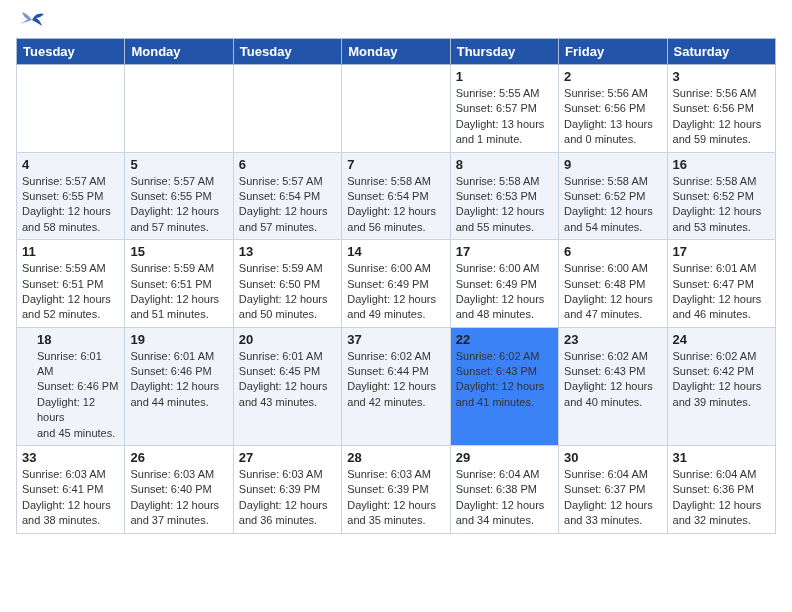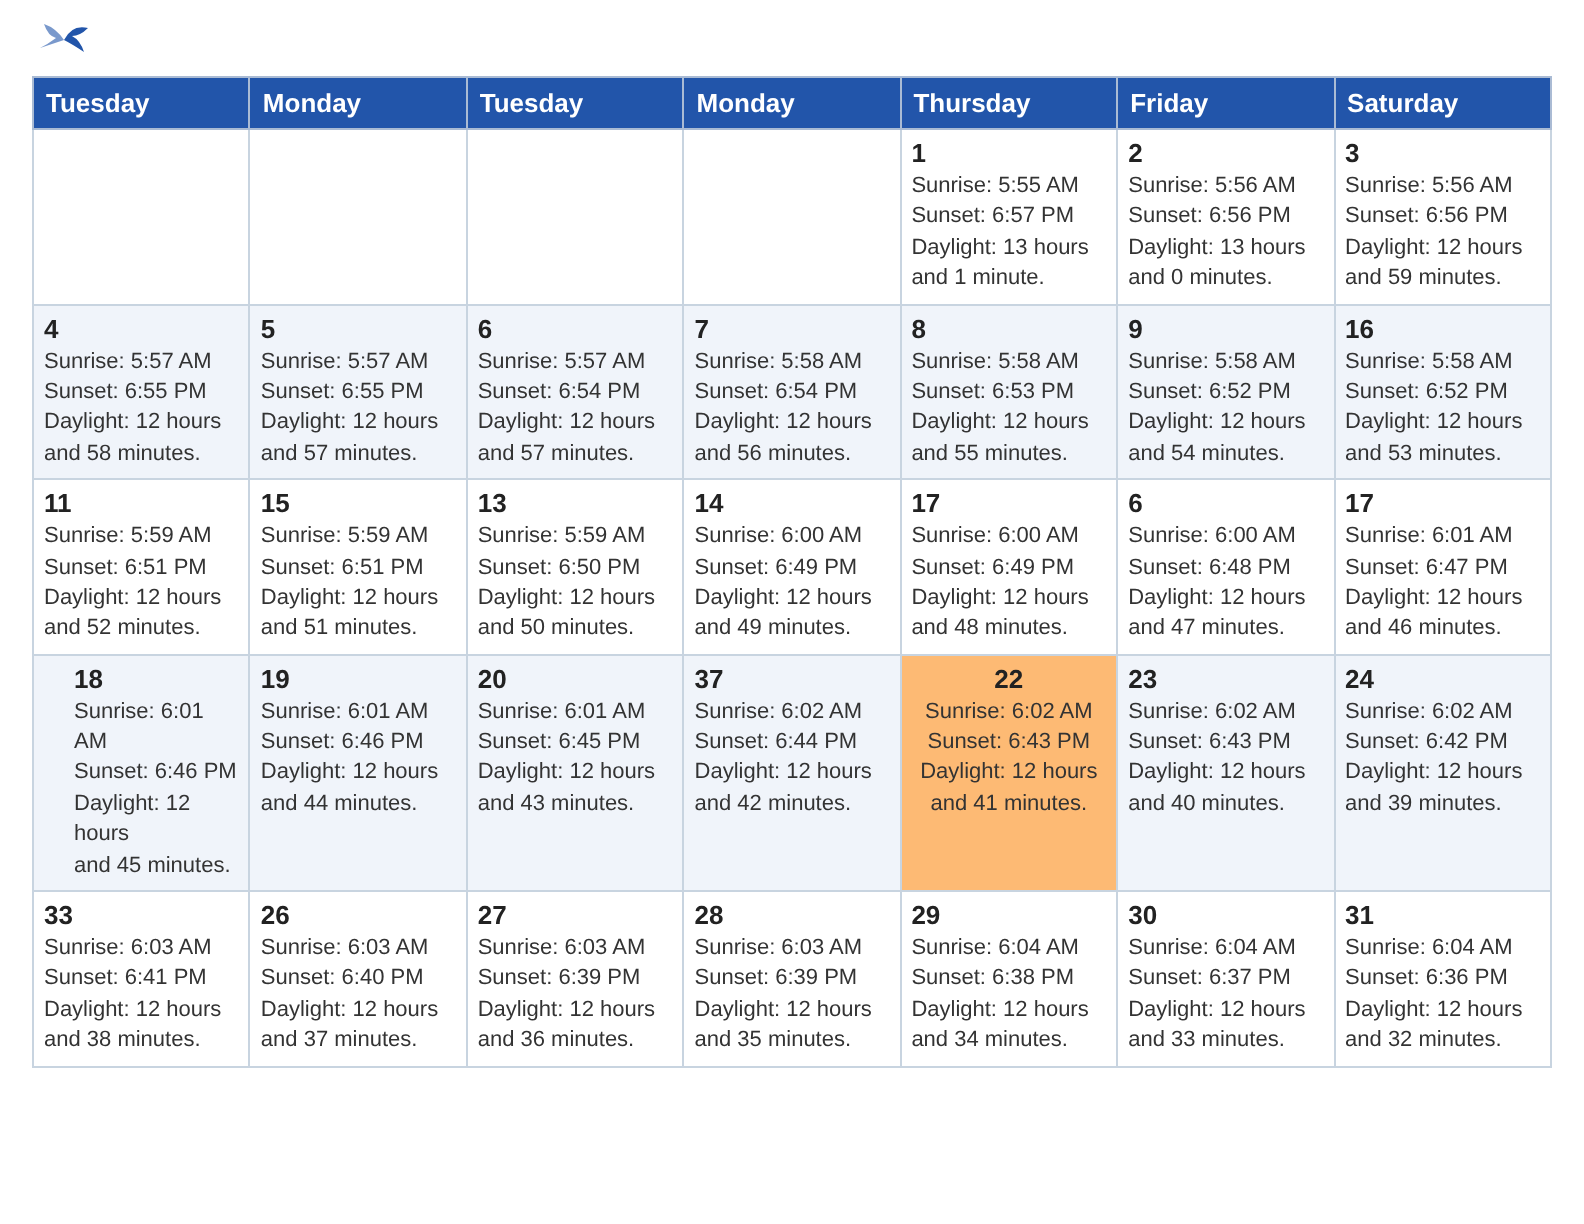--- a/index.html
+++ b/index.html
@@ -260,21 +260,21 @@
 Daylight: 12 hours
 and 43 minutes.</div>
         </td>
         <td style="background: rgb(240, 244, 250);">
           <span class="day-number">37</span>
           <div class="day-info" style="white-space: pre-line;">Sunrise: 6:02 AM
 Sunset: 6:44 PM
 Daylight: 12 hours
 and 42 minutes.</div>
         </td>
-        <td style="background: #fdba74; text-align: center;">
+        <td style="background: #3b82f6;">
           <span class="day-number">22</span>
           <div class="day-info" style="white-space: pre-line;">Sunrise: 6:02 AM
 Sunset: 6:43 PM
 Daylight: 12 hours
 and 41 minutes.</div>
         </td>
         <td style="background: rgb(240, 244, 250);">
           <span class="day-number">23</span>
           <div class="day-info" style="white-space: pre-line;">Sunrise: 6:02 AM
 Sunset: 6:43 PM

